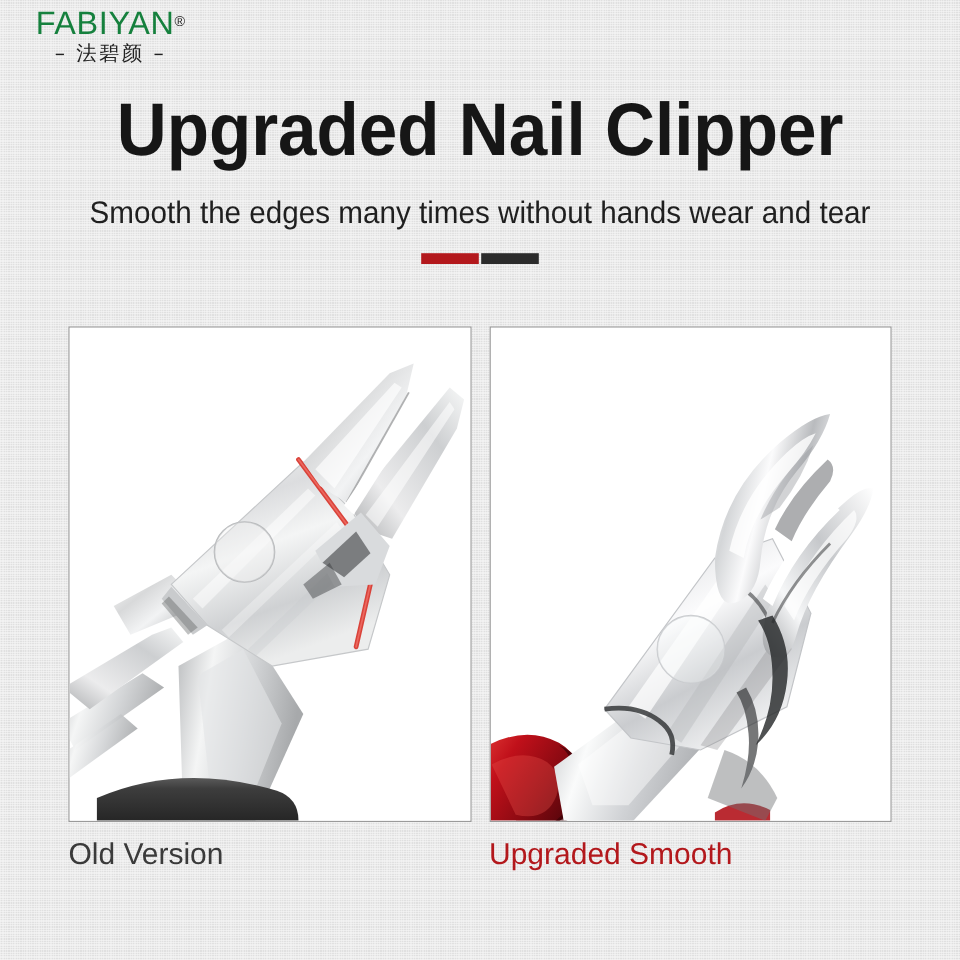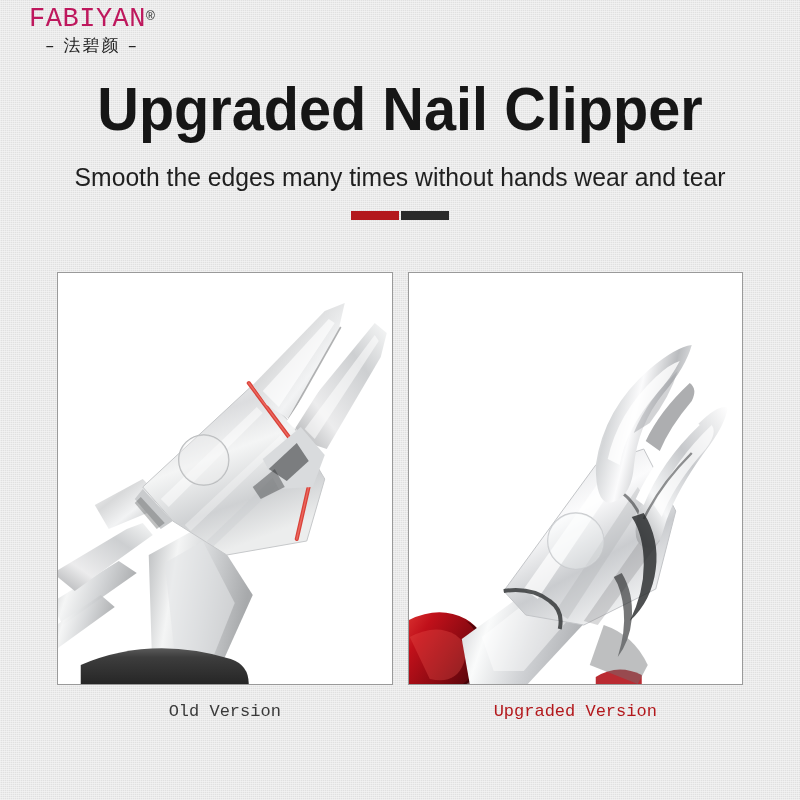--- a/index.html
+++ b/index.html
@@ -31,25 +31,24 @@
     position: absolute;
     left: 22px;
     top: 6px;
     width: 140px;
     text-align: center;
     line-height: 1;
   }
   .logo-word {
     font-size: 27px;
     letter-spacing: .5px;
-    color: #be185d;
+    color: #15803d;
     font-weight: 400;
     display: inline-block;
     position: relative;
-    font-family: Liberation Mono, monospace;
   }
   .logo-reg {
     font-size: 12px;
     vertical-align: super;
     color: #1d1d1d;
     line-height: 1;
   }
   .logo-cn {
     margin-top: 4px;
     font-size: 17px;
@@ -125,24 +124,23 @@
     position: absolute;
     left: 57px;
     top: 694px;
     width: 686px;
     height: 36px;
     display: flex;
     gap: 15px;
   }
   .caption {
     flex: 1 1 0;
-    text-align: center;
-    font-size: 17px;
+    font-size: 25px;
     line-height: 36px;
-    font-family: Liberation Mono, monospace;
+    font-family: Liberation Sans, sans-serif;
   }
   .caption-old { color: #3a3a3a; }
   .caption-new { color: #b3181c; }
 </style>
 </head>
 <body>
 
 <div class="page">
 
   <div class="noise"></div>
@@ -319,16 +317,16 @@
         <path d="M236 240 q16 26 12 56 q-4 32 -26 52 q14 -28 14 -56 q0 -30 -12 -48 Z" fill="#232527" opacity=".8"></path>
         <path d="M214 300 q12 20 10 46 q-2 22 -14 38 q8 -26 6 -46 q-2 -22 -10 -34 Z" fill="#2c2e30" opacity=".65"></path>
 
         <path d="M196 352 q30 10 44 40 l-10 19 L182 392 Z" fill="#6e7073" opacity=".45"></path>
       </svg>
     </div>
   </div>
 
   <div class="captions">
     <div class="caption caption-old">Old Version</div>
-    <div class="caption caption-new">Upgraded Version</div>
+    <div class="caption caption-new">Upgraded Smooth</div>
   </div>
 
 </div>
 
 </body></html>

